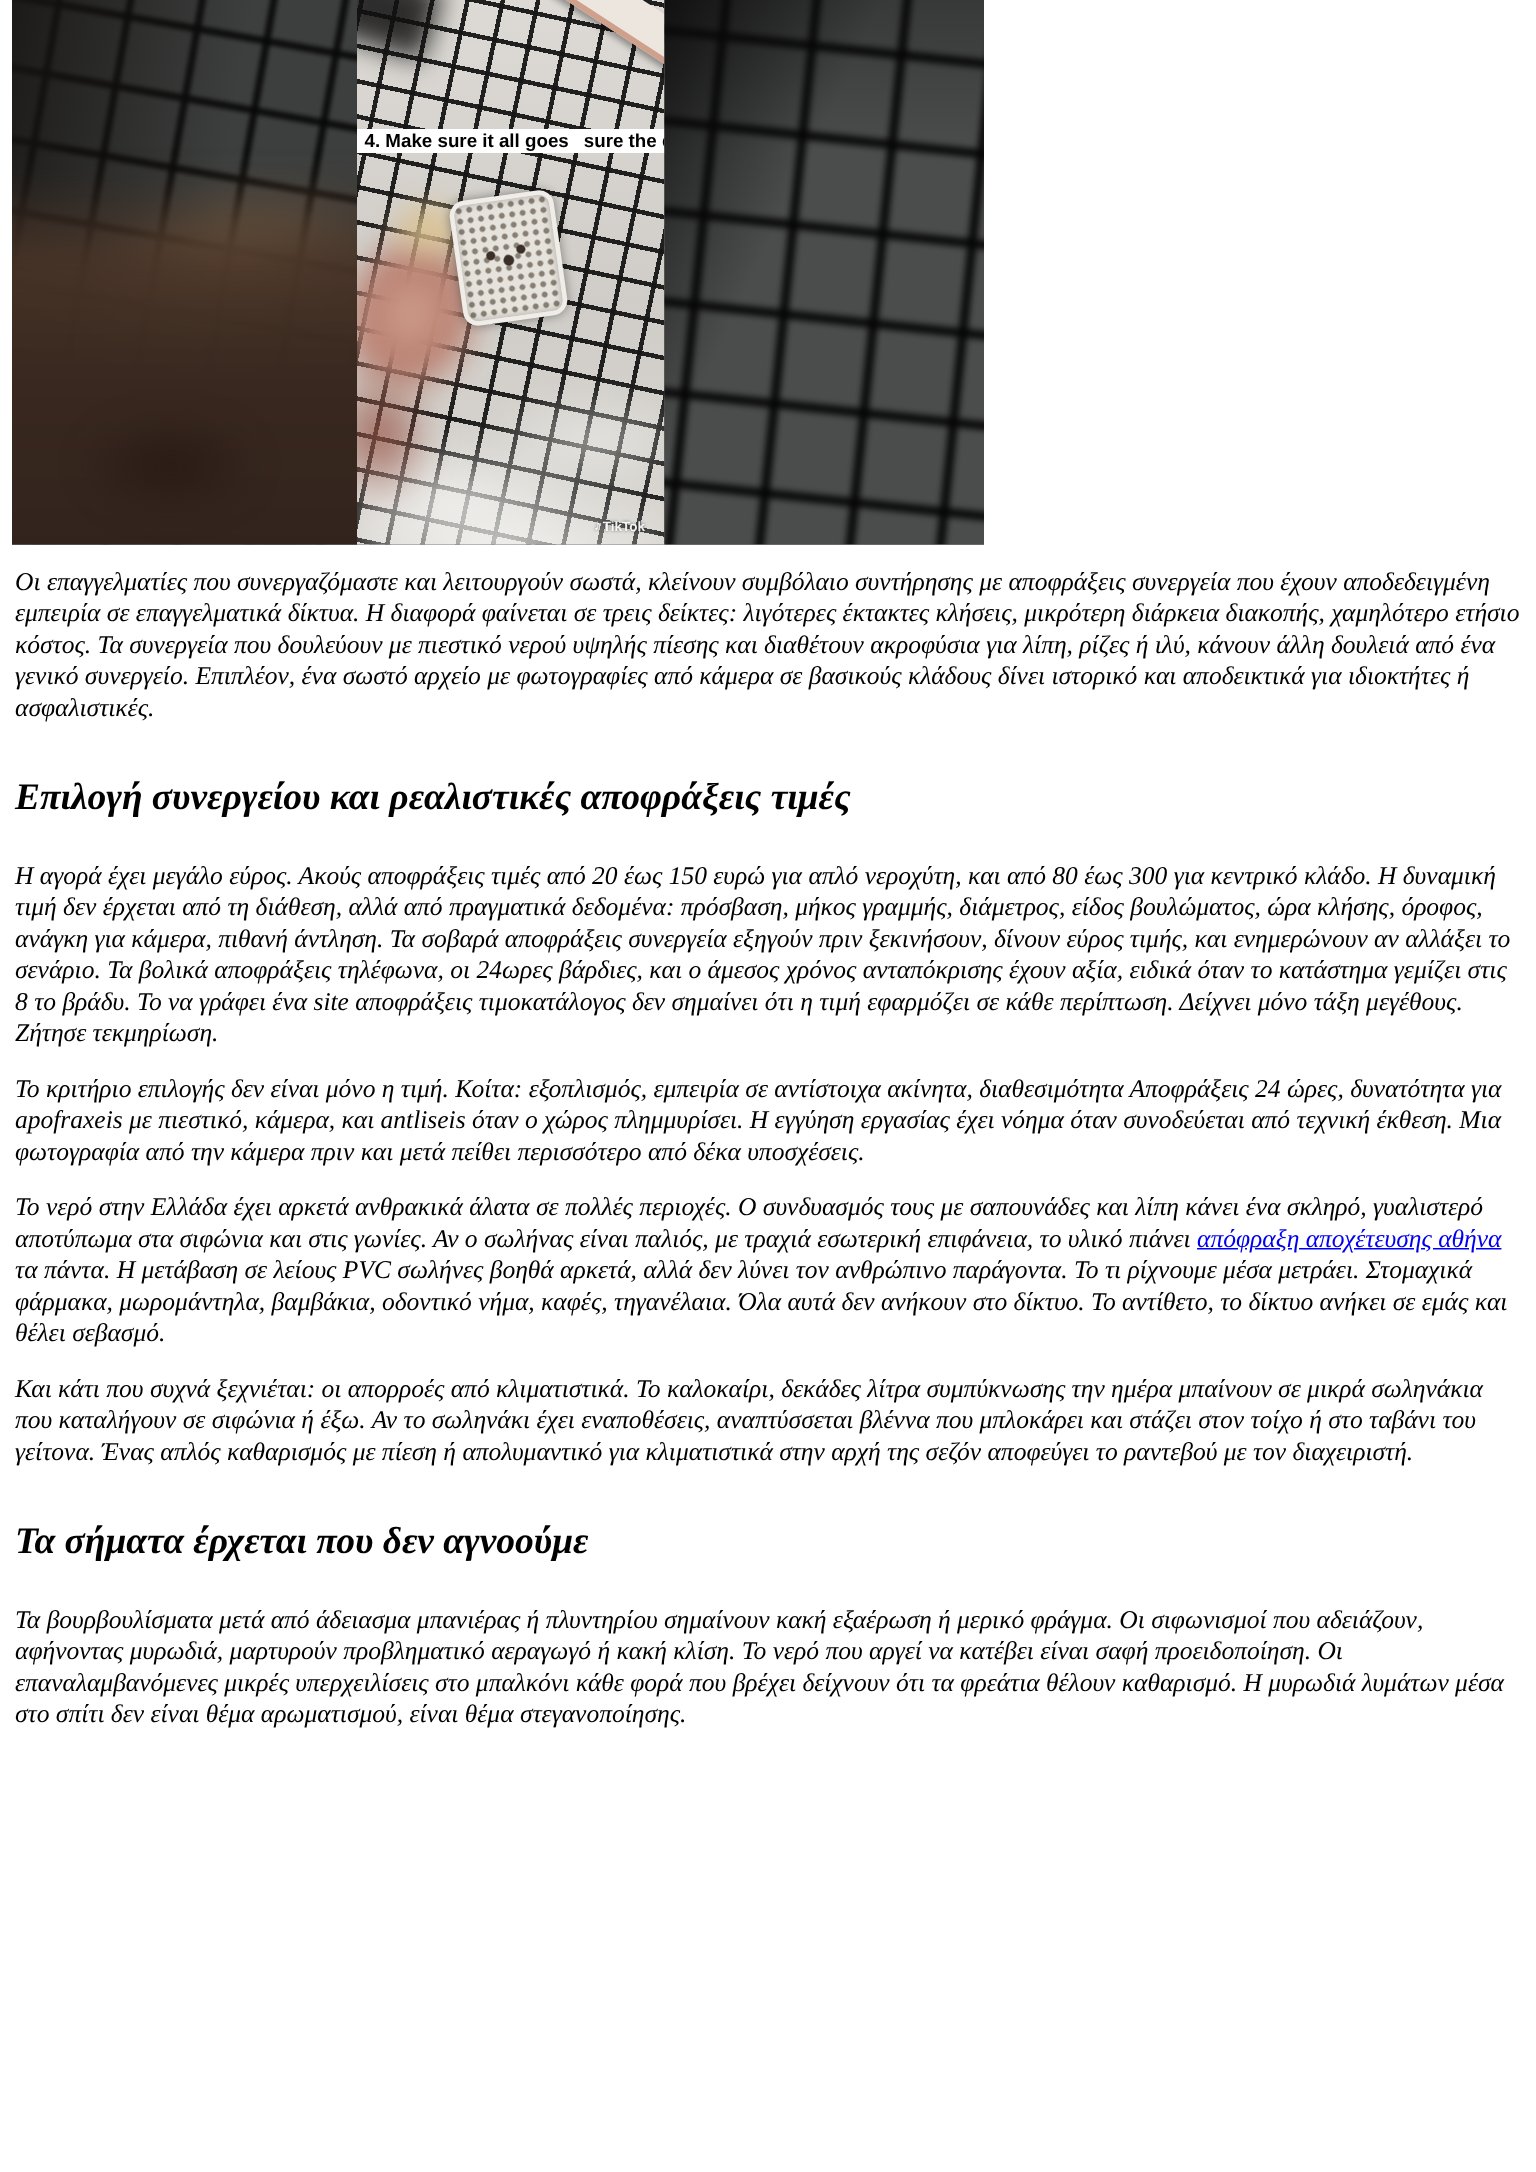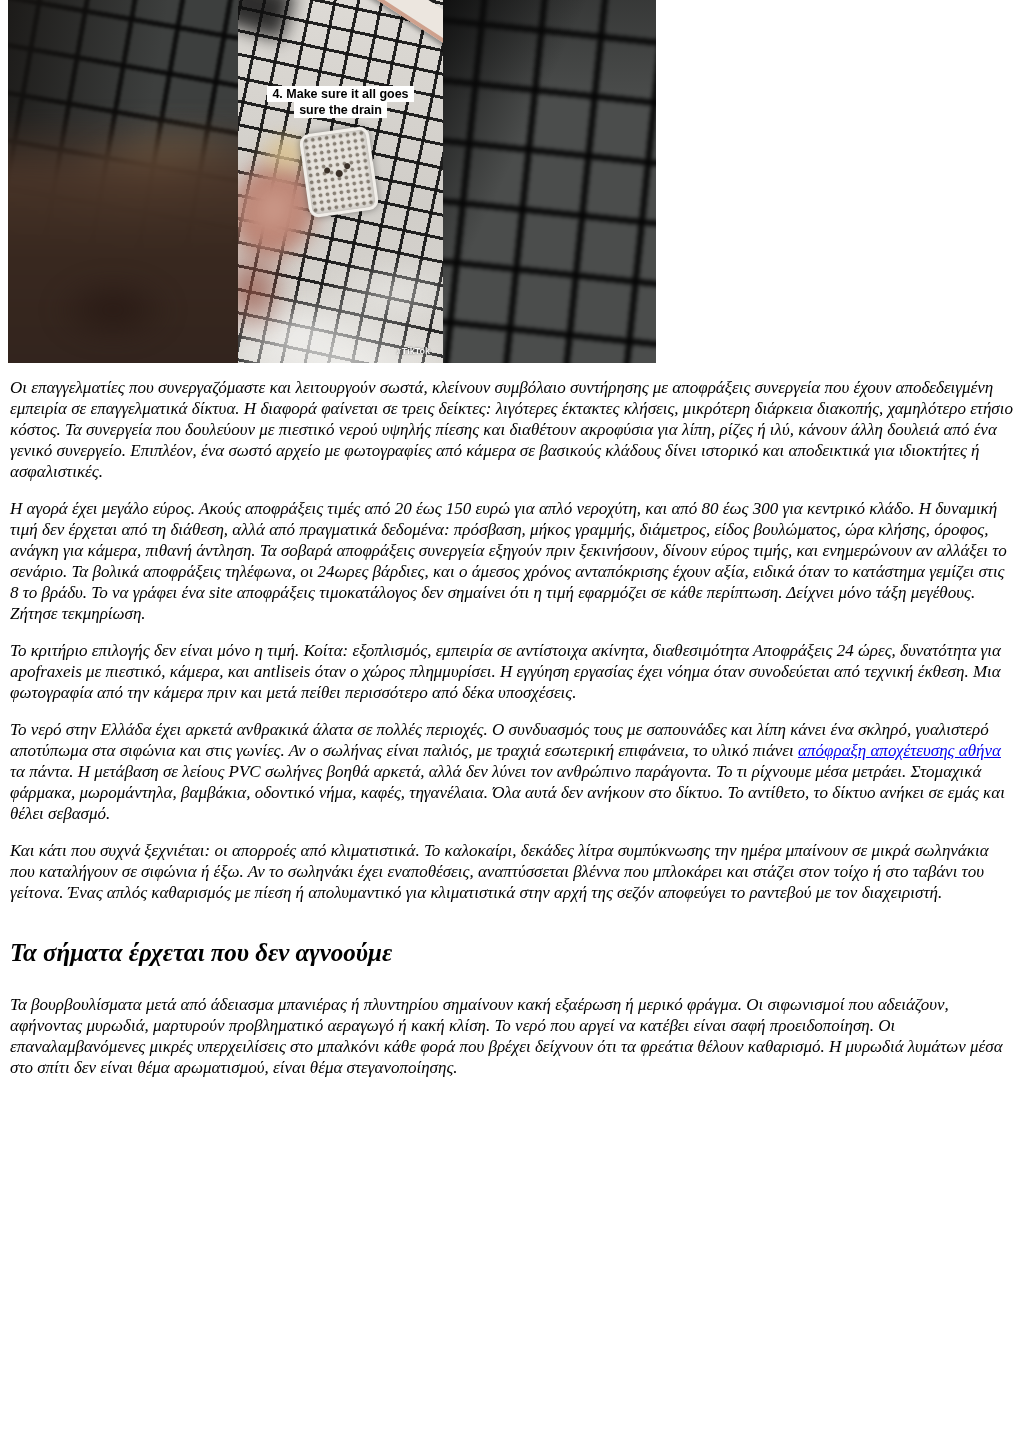--- a/index.html
+++ b/index.html
@@ -94,21 +94,21 @@
   .p-center .suds {
     position:absolute; left:0; right:0; bottom:-12px; height:130px;
     background:
       radial-gradient(120px 60px at 30% 68%, rgba(242,242,240,.75), rgba(0,0,0,0) 75%),
       radial-gradient(100px 50px at 76% 38%, rgba(236,236,233,.6), rgba(0,0,0,0) 75%),
       radial-gradient(160px 70px at 50% 96%, rgba(246,246,244,.8), rgba(0,0,0,0) 80%);
     filter:blur(7px);
   }
   .p-center .caption {
     position:absolute; top:86px; left:0; right:0;
-    display:flex; flex-direction:column; align-items:center;
+    display:flex; align-items:center;
   }
   .cap-line {
     background:#fff; color:#000;
     font-family:"Liberation Sans", sans-serif; font-weight:700;
     font-size:12.5px; line-height:16px; padding:0 5px; white-space:nowrap;
   }
   .p-center .watermark {
     position:absolute; right:13px; bottom:7px;
     color:rgba(255,255,255,.93);
     font-family:"Liberation Sans", sans-serif; font-weight:700; font-size:9px;
@@ -172,20 +172,21 @@
 
   <div class="panel p-right">
     <div class="tiles"></div>
     <div class="shade"></div>
   </div>
 </figure>
 
 <main class="content">
   <p class="first">Οι επαγγελματίες που συνεργαζόμαστε και λειτουργούν σωστά, κλείνουν συμβόλαιο συντήρησης με αποφράξεις συνεργεία που έχουν αποδεδειγμένη εμπειρία σε επαγγελματικά δίκτυα. Η διαφορά φαίνεται σε τρεις δείκτες: λιγότερες έκτακτες κλήσεις, μικρότερη διάρκεια διακοπής, χαμηλότερο ετήσιο κόστος. Τα συνεργεία που δουλεύουν με πιεστικό νερού υψηλής πίεσης και διαθέτουν ακροφύσια για λίπη, ρίζες ή ιλύ, κάνουν άλλη δουλειά από ένα γενικό συνεργείο. Επιπλέον, ένα σωστό αρχείο με φωτογραφίες από κάμερα σε βασικούς κλάδους δίνει ιστορικό και αποδεικτικά για ιδιοκτήτες ή ασφαλιστικές.</p>
 
+  <h2>Επιλογή συνεργείου και ρεαλιστικές αποφράξεις τιμές</h2>
   <p>Η αγορά έχει μεγάλο εύρος. Ακούς αποφράξεις τιμές από 20 έως 150 ευρώ για απλό νεροχύτη, και από 80 έως 300 για κεντρικό κλάδο. Η δυναμική τιμή δεν έρχεται από τη διάθεση, αλλά από πραγματικά δεδομένα: πρόσβαση, μήκος γραμμής, διάμετρος, είδος βουλώματος, ώρα κλήσης, όροφος, ανάγκη για κάμερα, πιθανή άντληση. Τα σοβαρά αποφράξεις συνεργεία εξηγούν πριν ξεκινήσουν, δίνουν εύρος τιμής, και ενημερώνουν αν αλλάξει το σενάριο. Τα βολικά αποφράξεις τηλέφωνα, οι 24ωρες βάρδιες, και ο άμεσος χρόνος ανταπόκρισης έχουν αξία, ειδικά όταν το κατάστημα γεμίζει στις 8 το βράδυ. Το να γράφει ένα site αποφράξεις τιμοκατάλογος δεν σημαίνει ότι η τιμή εφαρμόζει σε κάθε περίπτωση. Δείχνει μόνο τάξη μεγέθους. Ζήτησε τεκμηρίωση.</p>
   <p>Το κριτήριο επιλογής δεν είναι μόνο η τιμή. Κοίτα: εξοπλισμός, εμπειρία σε αντίστοιχα ακίνητα, διαθεσιμότητα Αποφράξεις 24 ώρες, δυνατότητα για apofraxeis με πιεστικό, κάμερα, και antliseis όταν ο χώρος πλημμυρίσει. Η εγγύηση εργασίας έχει νόημα όταν συνοδεύεται από τεχνική έκθεση. Μια φωτογραφία από την κάμερα πριν και μετά πείθει περισσότερο από δέκα υποσχέσεις.</p>
 
   <p><span>Το νερό στην Ελλάδα έχει αρκετά ανθρακικά άλατα σε πολλές περιοχές. Ο συνδυασμός τους με σαπουνάδες και λίπη κάνει ένα σκληρό, γυαλιστερό αποτύπωμα στα σιφώνια και στις γωνίες. Αν ο σωλήνας είναι παλιός, με τραχιά εσωτερική επιφάνεια, το υλικό πιάνει </span><a class="inline-link" href="#">απόφραξη αποχέτευσης αθήνα</a><span> τα πάντα. Η μετάβαση σε λείους PVC σωλήνες βοηθά αρκετά, αλλά δεν λύνει τον ανθρώπινο παράγοντα. Το τι ρίχνουμε μέσα μετράει. Στομαχικά φάρμακα, μωρομάντηλα, βαμβάκια, οδοντικό νήμα, καφές, τηγανέλαια. Όλα αυτά δεν ανήκουν στο δίκτυο. Το αντίθετο, το δίκτυο ανήκει σε εμάς και θέλει σεβασμό.</span></p>
   <p>Και κάτι που συχνά ξεχνιέται: οι απορροές από κλιματιστικά. Το καλοκαίρι, δεκάδες λίτρα συμπύκνωσης την ημέρα μπαίνουν σε μικρά σωληνάκια που καταλήγουν σε σιφώνια ή έξω. Αν το σωληνάκι έχει εναποθέσεις, αναπτύσσεται βλέννα που μπλοκάρει και στάζει στον τοίχο ή στο ταβάνι του γείτονα. Ένας απλός καθαρισμός με πίεση ή απολυμαντικό για κλιματιστικά στην αρχή της σεζόν αποφεύγει το ραντεβού με τον διαχειριστή.</p>
 
   <h2>Τα σήματα έρχεται που δεν αγνοούμε</h2>
   <p>Τα βουρβουλίσματα μετά από άδειασμα μπανιέρας ή πλυντηρίου σημαίνουν κακή εξαέρωση ή μερικό φράγμα. Οι σιφωνισμοί που αδειάζουν, αφήνοντας μυρωδιά, μαρτυρούν προβληματικό αεραγωγό ή κακή κλίση. Το νερό που αργεί να κατέβει είναι σαφή προειδοποίηση. Οι επαναλαμβανόμενες μικρές υπερχειλίσεις στο μπαλκόνι κάθε φορά που βρέχει δείχνουν ότι τα φρεάτια θέλουν καθαρισμό. Η μυρωδιά λυμάτων μέσα στο σπίτι δεν είναι θέμα αρωματισμού, είναι θέμα στεγανοποίησης.</p>
 </main>
 

